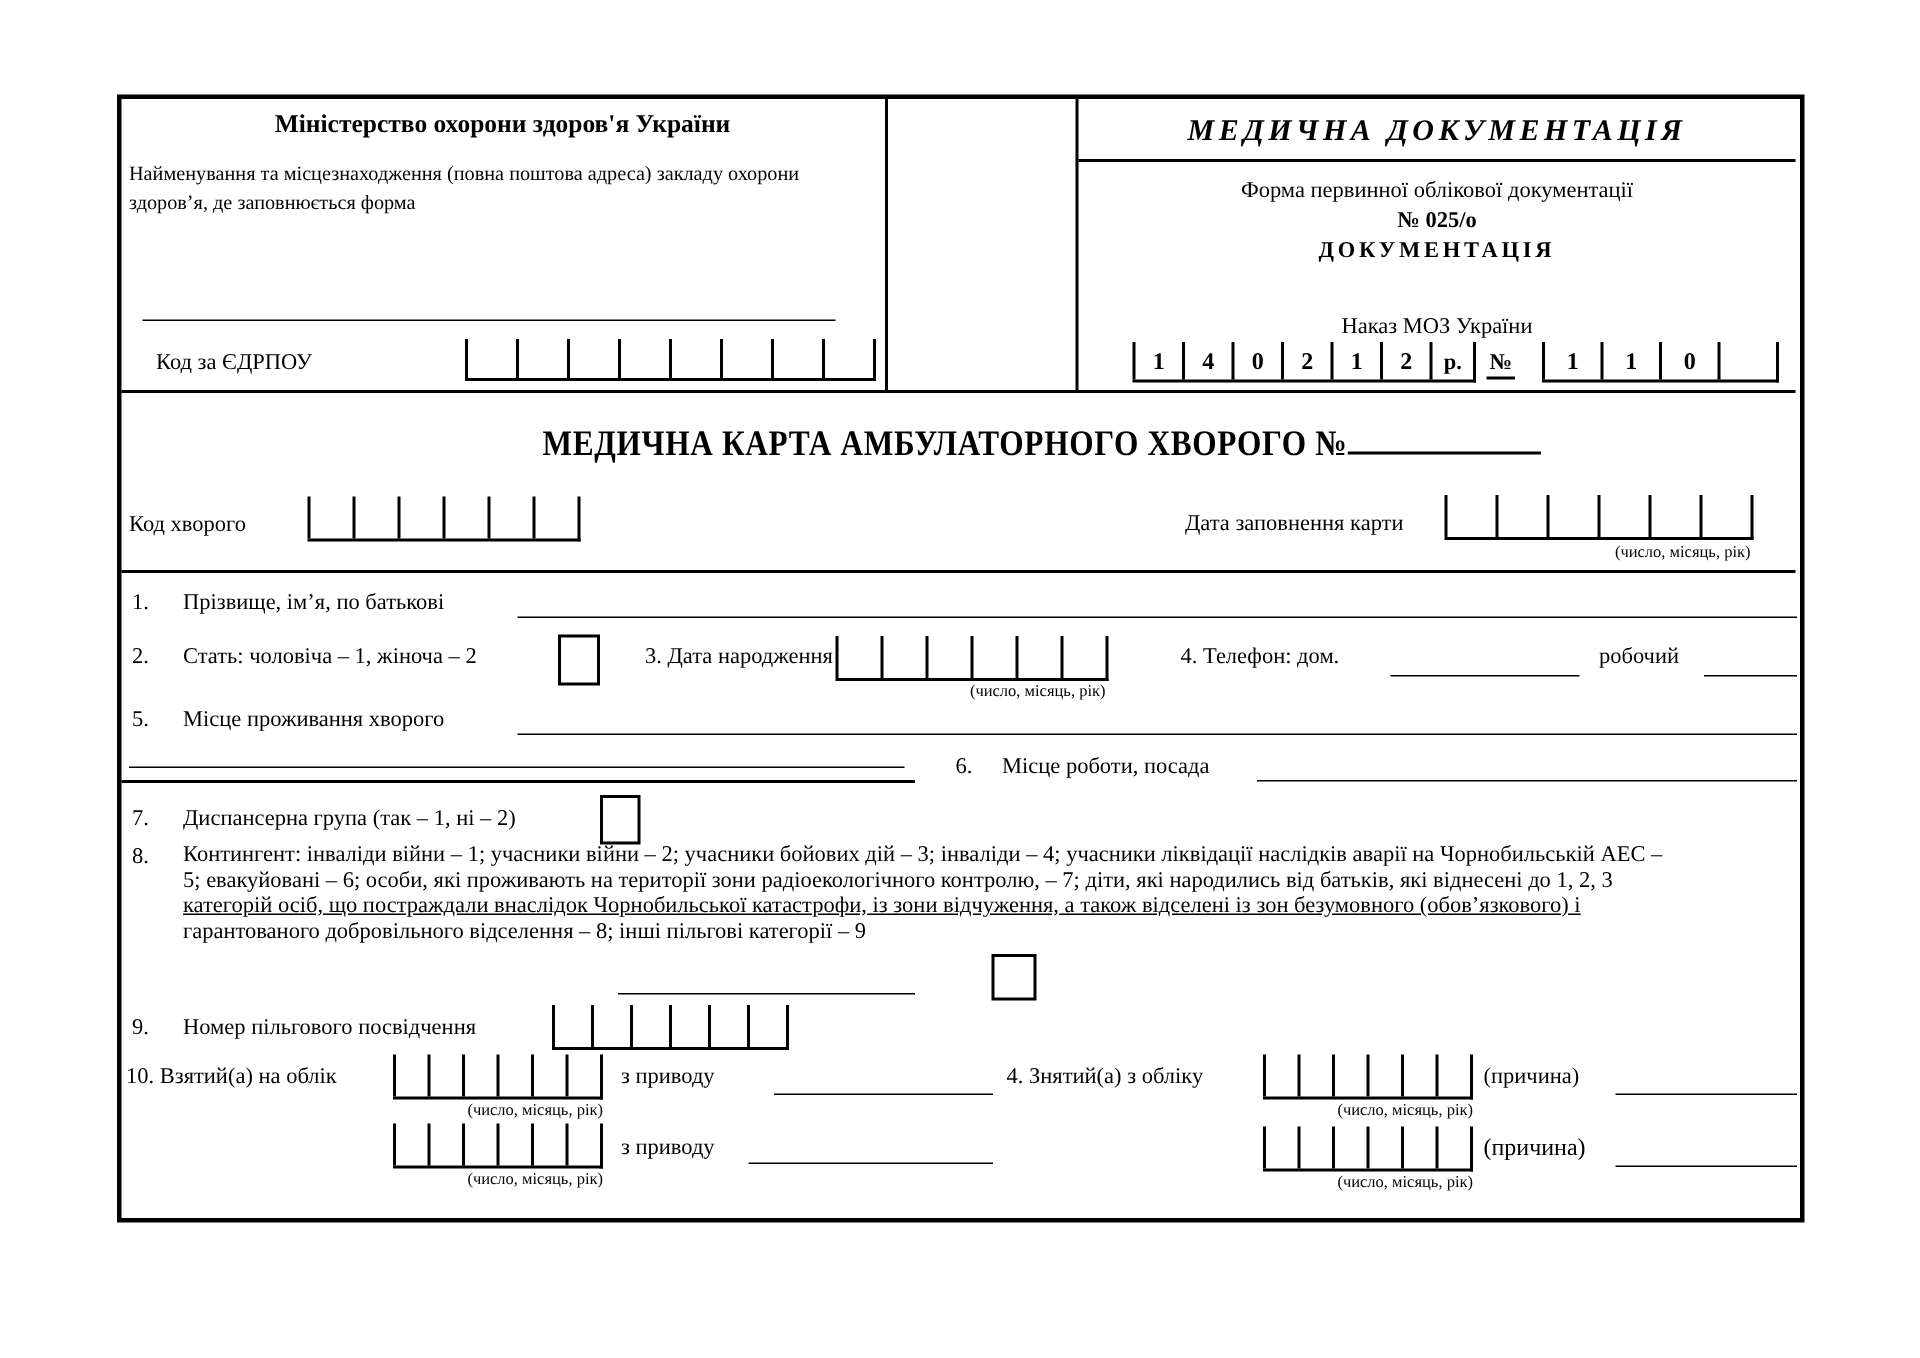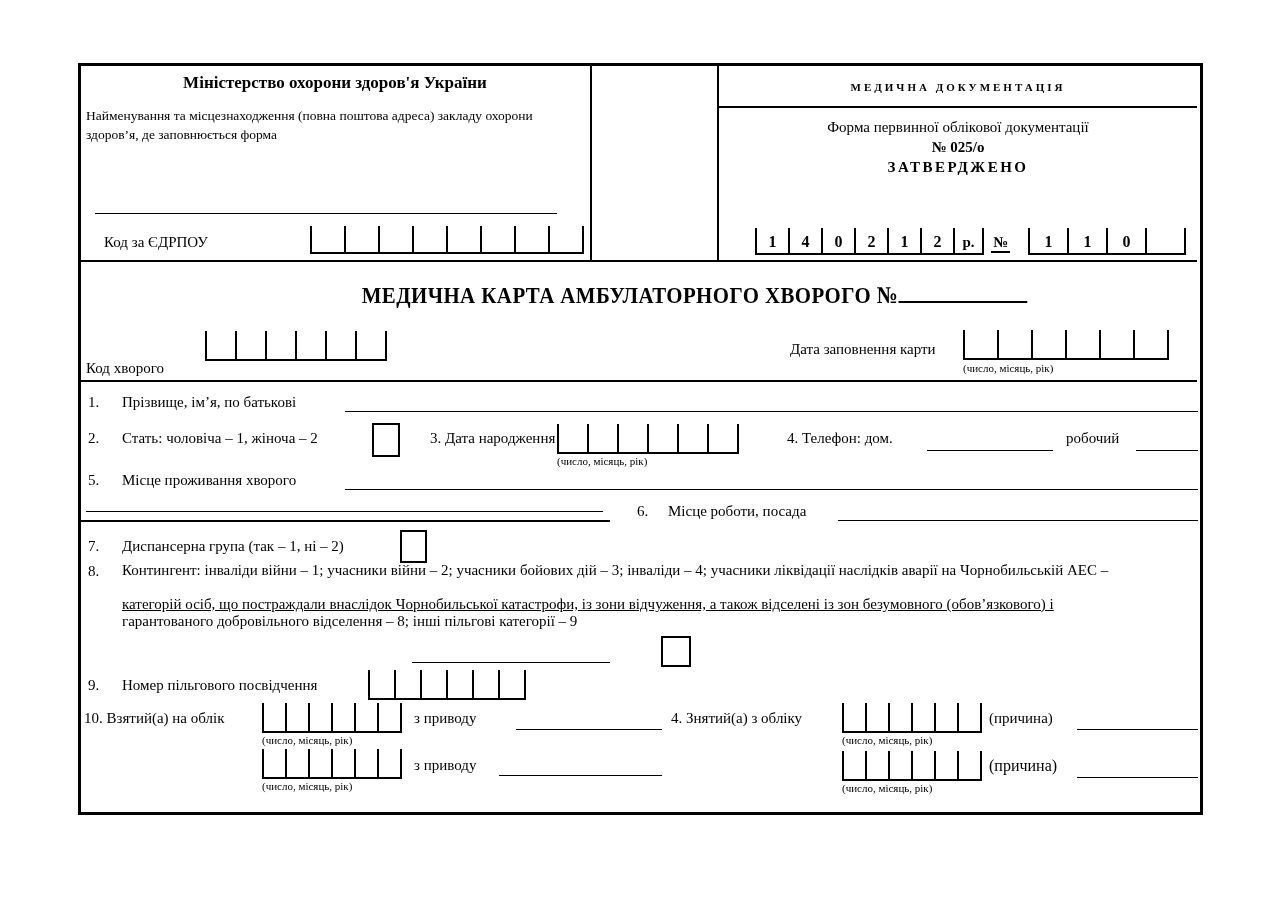--- a/index.html
+++ b/index.html
@@ -8,21 +8,21 @@
   .abs{position:absolute;}
   .form-border{position:absolute;left:78px;top:63px;width:1119px;height:746px;border:3px solid #000;}
   .vline{position:absolute;width:0;border-left:2px solid #000;}
   .hline{position:absolute;height:0;border-top:2px solid #000;}
   .wl{position:absolute;height:0;border-bottom:1.5px solid #000;}   
   .wl2{position:absolute;height:0;border-bottom:2px solid #000;}    
   .comb{position:absolute;display:flex;border-bottom:2.5px solid #000;border-right:2px solid #000;}
   .comb .cell{box-sizing:border-box;border-left:2px solid #000;display:flex;align-items:flex-end;
               justify-content:center;font-weight:bold;font-size:16px;line-height:1;padding-bottom:3px;}
   .sqbox{position:absolute;border:2px solid #000;background:#fff;}
-  .cap{position:absolute;font-size:11px;text-align:left;white-space:nowrap;}
+  .cap{position:absolute;font-size:11px;text-align:right;white-space:nowrap;}
   .lbl{position:absolute;white-space:nowrap;line-height:18px;}
   .b{font-weight:bold;}
   .ctr{text-align:center;}
   
   .edrpou .cell{width:34px;height:26px;}
   .orddate .cell{width:33px;height:25px;}
   .orddate .cell:last-child{width:29px;font-size:15px;}
   .ordnum .cell{width:39px;height:25px;}
   .code6 .cell{width:30px;height:28px;}
   .fill6 .cell{width:34px;height:28px;}
@@ -54,45 +54,46 @@
       <div class="cell"></div>
       <div class="cell"></div>
       <div class="cell"></div>
       <div class="cell"></div>
       <div class="cell"></div>
       <div class="cell"></div>
       <div class="cell"></div>
       <div class="cell"></div>
     </div>
 
-  <div class="lbl b ctr" style="left:717px;top:78px;width:482px;font-size:11px;letter-spacing:3px;">МЕДИЧНА ДОКУМЕНТАЦІЯ</div>
+  <div class="lbl b ctr" style="left:717px;top:78px;width:482px;font-size:20px;letter-spacing:3px;font-style:italic;">МЕДИЧНА ДОКУМЕНТАЦІЯ</div>
   <div class="lbl ctr" style="left:717px;top:118px;width:482px;">Форма первинної облікової документації</div>
   <div class="lbl b ctr" style="left:717px;top:138px;width:482px;">№ 025/о</div>
-  <div class="lbl b ctr" style="left:717px;top:158px;width:482px;letter-spacing:2.5px;">ЗАТВЕРДЖЕНО</div>
+  <div class="lbl b ctr" style="left:717px;top:158px;width:482px;letter-spacing:2.5px;">ДОКУМЕНТАЦІЯ</div>
+  <div class="lbl ctr" style="left:717px;top:209px;width:482px;">Наказ МОЗ України</div>
   <div class="comb orddate" style="left:755px;top:228px;">
       <div class="cell">1</div>
       <div class="cell">4</div>
       <div class="cell">0</div>
       <div class="cell">2</div>
       <div class="cell">1</div>
       <div class="cell">2</div>
       <div class="cell">р.</div>
     </div>
   <div class="lbl b" style="left:991px;top:233px;border-bottom:2px solid #000;padding:0 2px;">№</div>
   <div class="comb ordnum" style="left:1028px;top:228px;">
       <div class="cell">1</div>
       <div class="cell">1</div>
       <div class="cell">0</div>
       <div class="cell"></div>
     </div>
 
   <div class="maintitle">
     <div class="inner"><span>МЕДИЧНА КАРТА АМБУЛАТОРНОГО ХВОРОГО №</span><span class="title-ul"></span></div>
   </div>
-  <div class="lbl" style="left:86px;top:359px;">Код  хворого</div>
+  <div class="lbl" style="left:86px;top:341px;">Код  хворого</div>
   <div class="comb code6" style="left:205px;top:331px;">
       <div class="cell"></div>
       <div class="cell"></div>
       <div class="cell"></div>
       <div class="cell"></div>
       <div class="cell"></div>
       <div class="cell"></div>
     </div>
   <div class="lbl" style="left:790px;top:340px;">Дата заповнення карти</div>
   <div class="comb fill6" style="left:963px;top:330px;">
@@ -135,20 +136,21 @@
   <div class="lbl" style="left:637px;top:502px;">6.</div>
   <div class="lbl" style="left:668px;top:502px;">Місце роботи, посада</div>
   <div class="wl" style="left:838px;top:520px;width:360px;"></div>
 
   <div class="lbl" style="left:88px;top:537px;">7.</div>
   <div class="lbl" style="left:122px;top:537px;">Диспансерна група (так – 1, ні – 2)</div>
   <div class="sqbox" style="left:400px;top:530px;width:23px;height:29px;"></div>
 
   <div class="lbl" style="left:88px;top:562px;">8.</div>
   <div class="lbl" style="left:122px;top:562px;line-height:17.5px;">Контингент: інваліди війни – 1; учасники війни – 2; учасники бойових дій – 3; інваліди – 4; учасники ліквідації наслідків аварії на Чорнобильській АЕС –</div>
+  <div class="lbl" style="left:122px;top:579px;line-height:17.5px;">5; евакуйовані – 6; особи, які проживають на території зони радіоекологічного контролю, – 7; діти, які народились від батьків, які віднесені до 1, 2, 3</div>
   <div class="lbl" style="left:122px;top:596px;line-height:17.5px;text-decoration:underline;">категорій осіб, що постраждали внаслідок  Чорнобильської катастрофи, із зони відчуження, а також відселені із зон безумовного (обов’язкового) і</div>
   <div class="lbl" style="left:122px;top:613px;line-height:17.5px;">гарантованого добровільного відселення – 8; інші пільгові категорії – 9</div>
   <div class="wl" style="left:412px;top:662px;width:198px;"></div>
   <div class="sqbox" style="left:661px;top:636px;width:26px;height:27px;"></div>
 
   <div class="lbl" style="left:88px;top:676px;">9.</div>
   <div class="lbl" style="left:122px;top:676px;">Номер пільгового посвідчення</div>
   <div class="comb f9c" style="left:368px;top:670px;">
       <div class="cell"></div>
       <div class="cell"></div>

